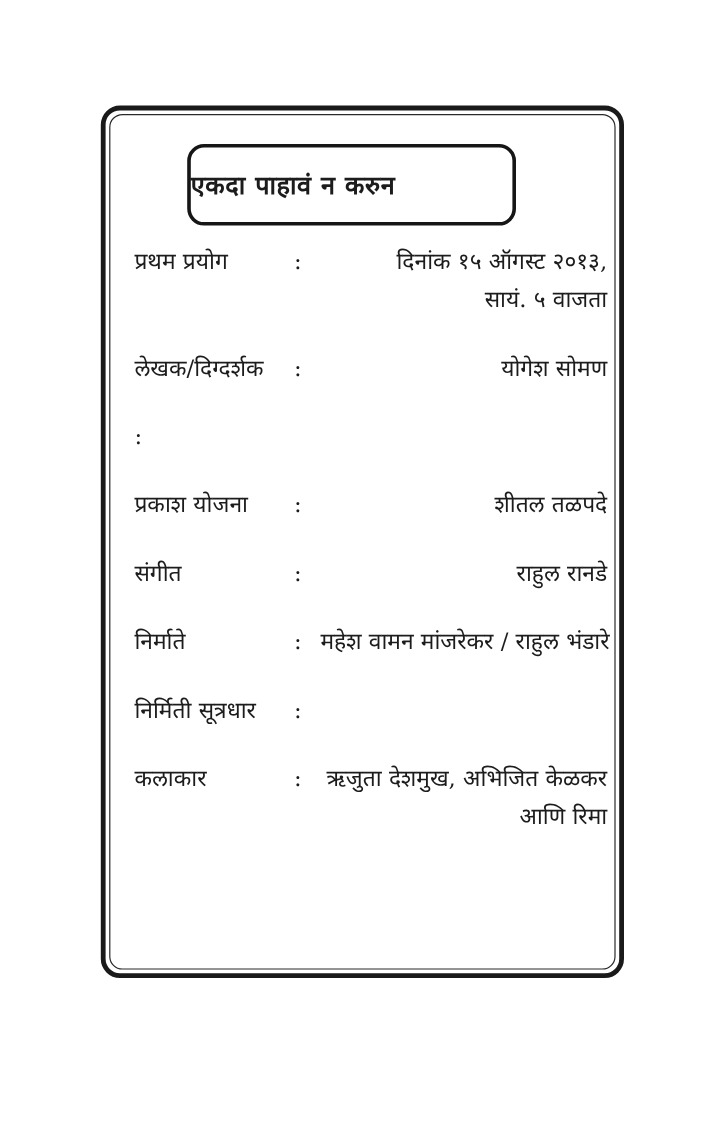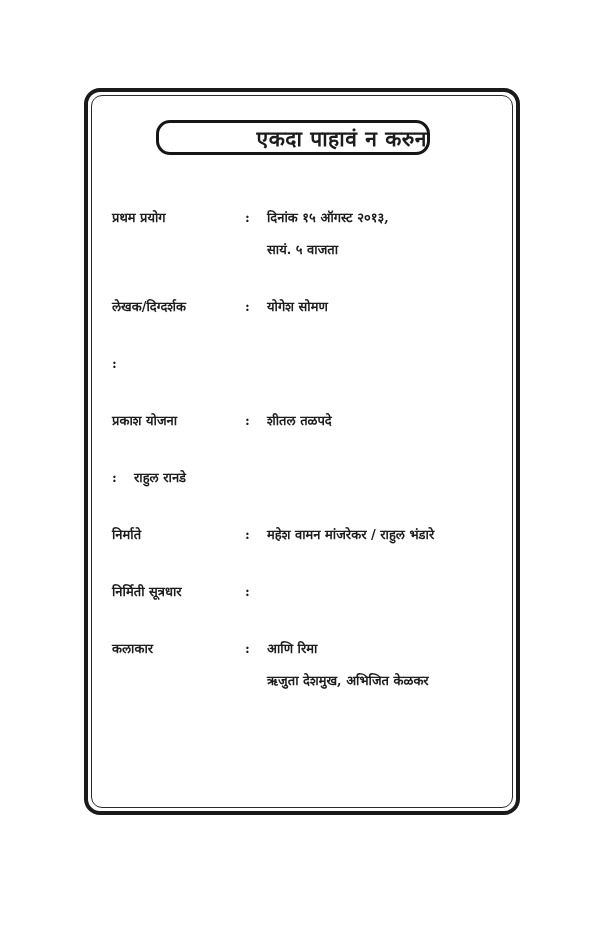--- a/index.html
+++ b/index.html
@@ -34,63 +34,63 @@
     right: 3px;
     bottom: 3px;
     border: 1.5px solid #2a2a2a;
     border-radius: 11px;
   }
   .title-box {
     position: absolute;
     left: 68px;
     top: 28px;
     width: 274px;
-    height: 35px;
+    height: 68px;
     border: 3px solid #161616;
     border-radius: 14px;
     box-sizing: border-box;
     display: flex;
     align-items: center;
-    justify-content: flex-end;
+    justify-content: flex-start;
     background: #ffffff;
   }
   .title-text {
     font-size: 21px;
     font-weight: bold;
     letter-spacing: 0.5px;
     white-space: nowrap;
   }
   .credits {
     position: absolute;
     left: 24px;
     top: 110px;
     right: 10px;
   }
   .credit-row {
     display: flex;
     align-items: flex-start;
     margin-bottom: 25px;
-    font-size: 13px;
+    font-size: 19px;
     line-height: 32px;
-    font-weight: bold;
   }
   .credit-label {
     flex: 0 0 133px;
     white-space: nowrap;
   }
   .credit-colon {
     flex: 0 0 22px;
     text-align: left;
   }
   .credit-values {
     flex: 1 1 auto;
     min-width: 0;
   }
   .credit-value-line {
     white-space: nowrap;
+    text-align: right;
   }
 </style>
 </head>
 <body>
 
 <div class="page">
   <div class="frame">
     <div class="frame-inner"></div>
 
     <div class="title-box">
@@ -121,20 +121,21 @@
 
   <div class="credit-row">
     <div class="credit-label">प्रकाश योजना</div>
     <div class="credit-colon">:</div>
     <div class="credit-values">
             <div class="credit-value-line">शीतल तळपदे</div>
           </div>
   </div>
 
   <div class="credit-row">
+    <div class="credit-label">संगीत</div>
     <div class="credit-colon">:</div>
     <div class="credit-values">
             <div class="credit-value-line">राहुल रानडे</div>
           </div>
   </div>
 
   <div class="credit-row">
     <div class="credit-label">निर्माते</div>
     <div class="credit-colon">:</div>
     <div class="credit-values">
@@ -144,19 +145,19 @@
 
   <div class="credit-row">
     <div class="credit-label">निर्मिती सूत्रधार</div>
     <div class="credit-colon">:</div>
   </div>
 
   <div class="credit-row">
     <div class="credit-label">कलाकार</div>
     <div class="credit-colon">:</div>
     <div class="credit-values">
+            <div class="credit-value-line">ऋजुता देशमुख, अभिजित केळकर</div>
             <div class="credit-value-line">आणि रिमा</div>
-            <div class="credit-value-line">ऋजुता देशमुख, अभिजित केळकर</div>
           </div>
   </div>
 </div>
   </div>
 </div>
 
 </body></html>

